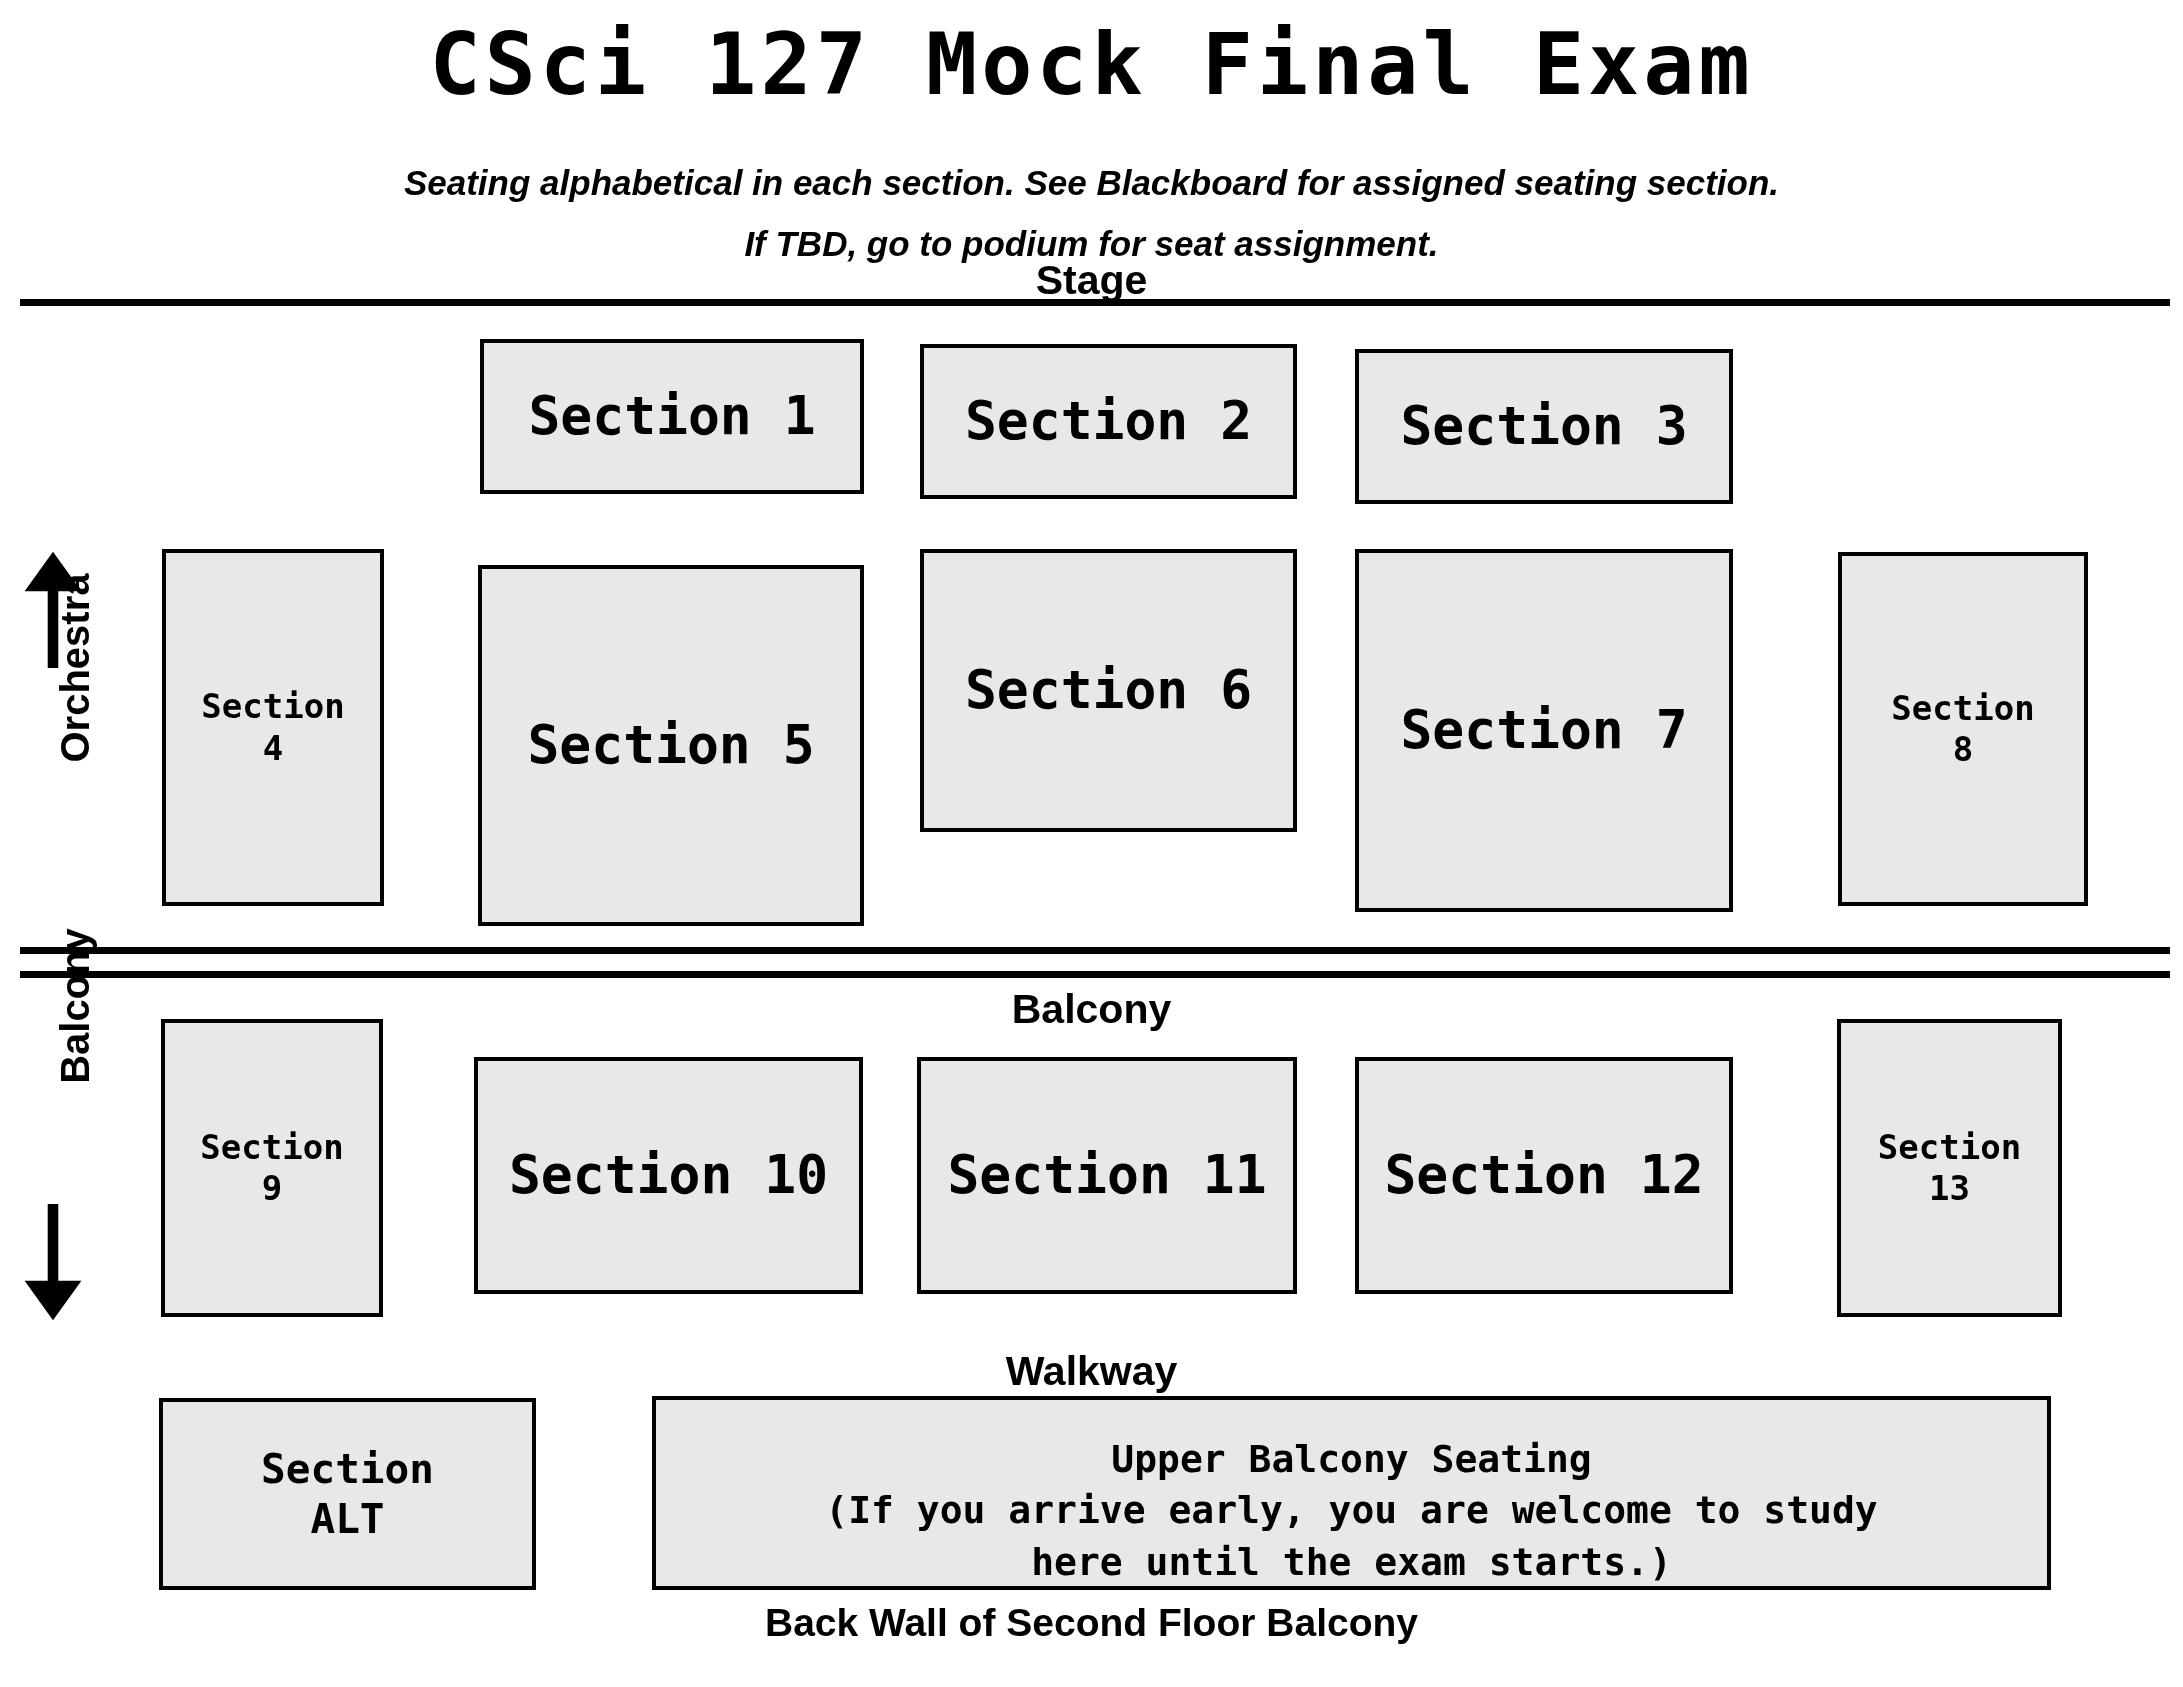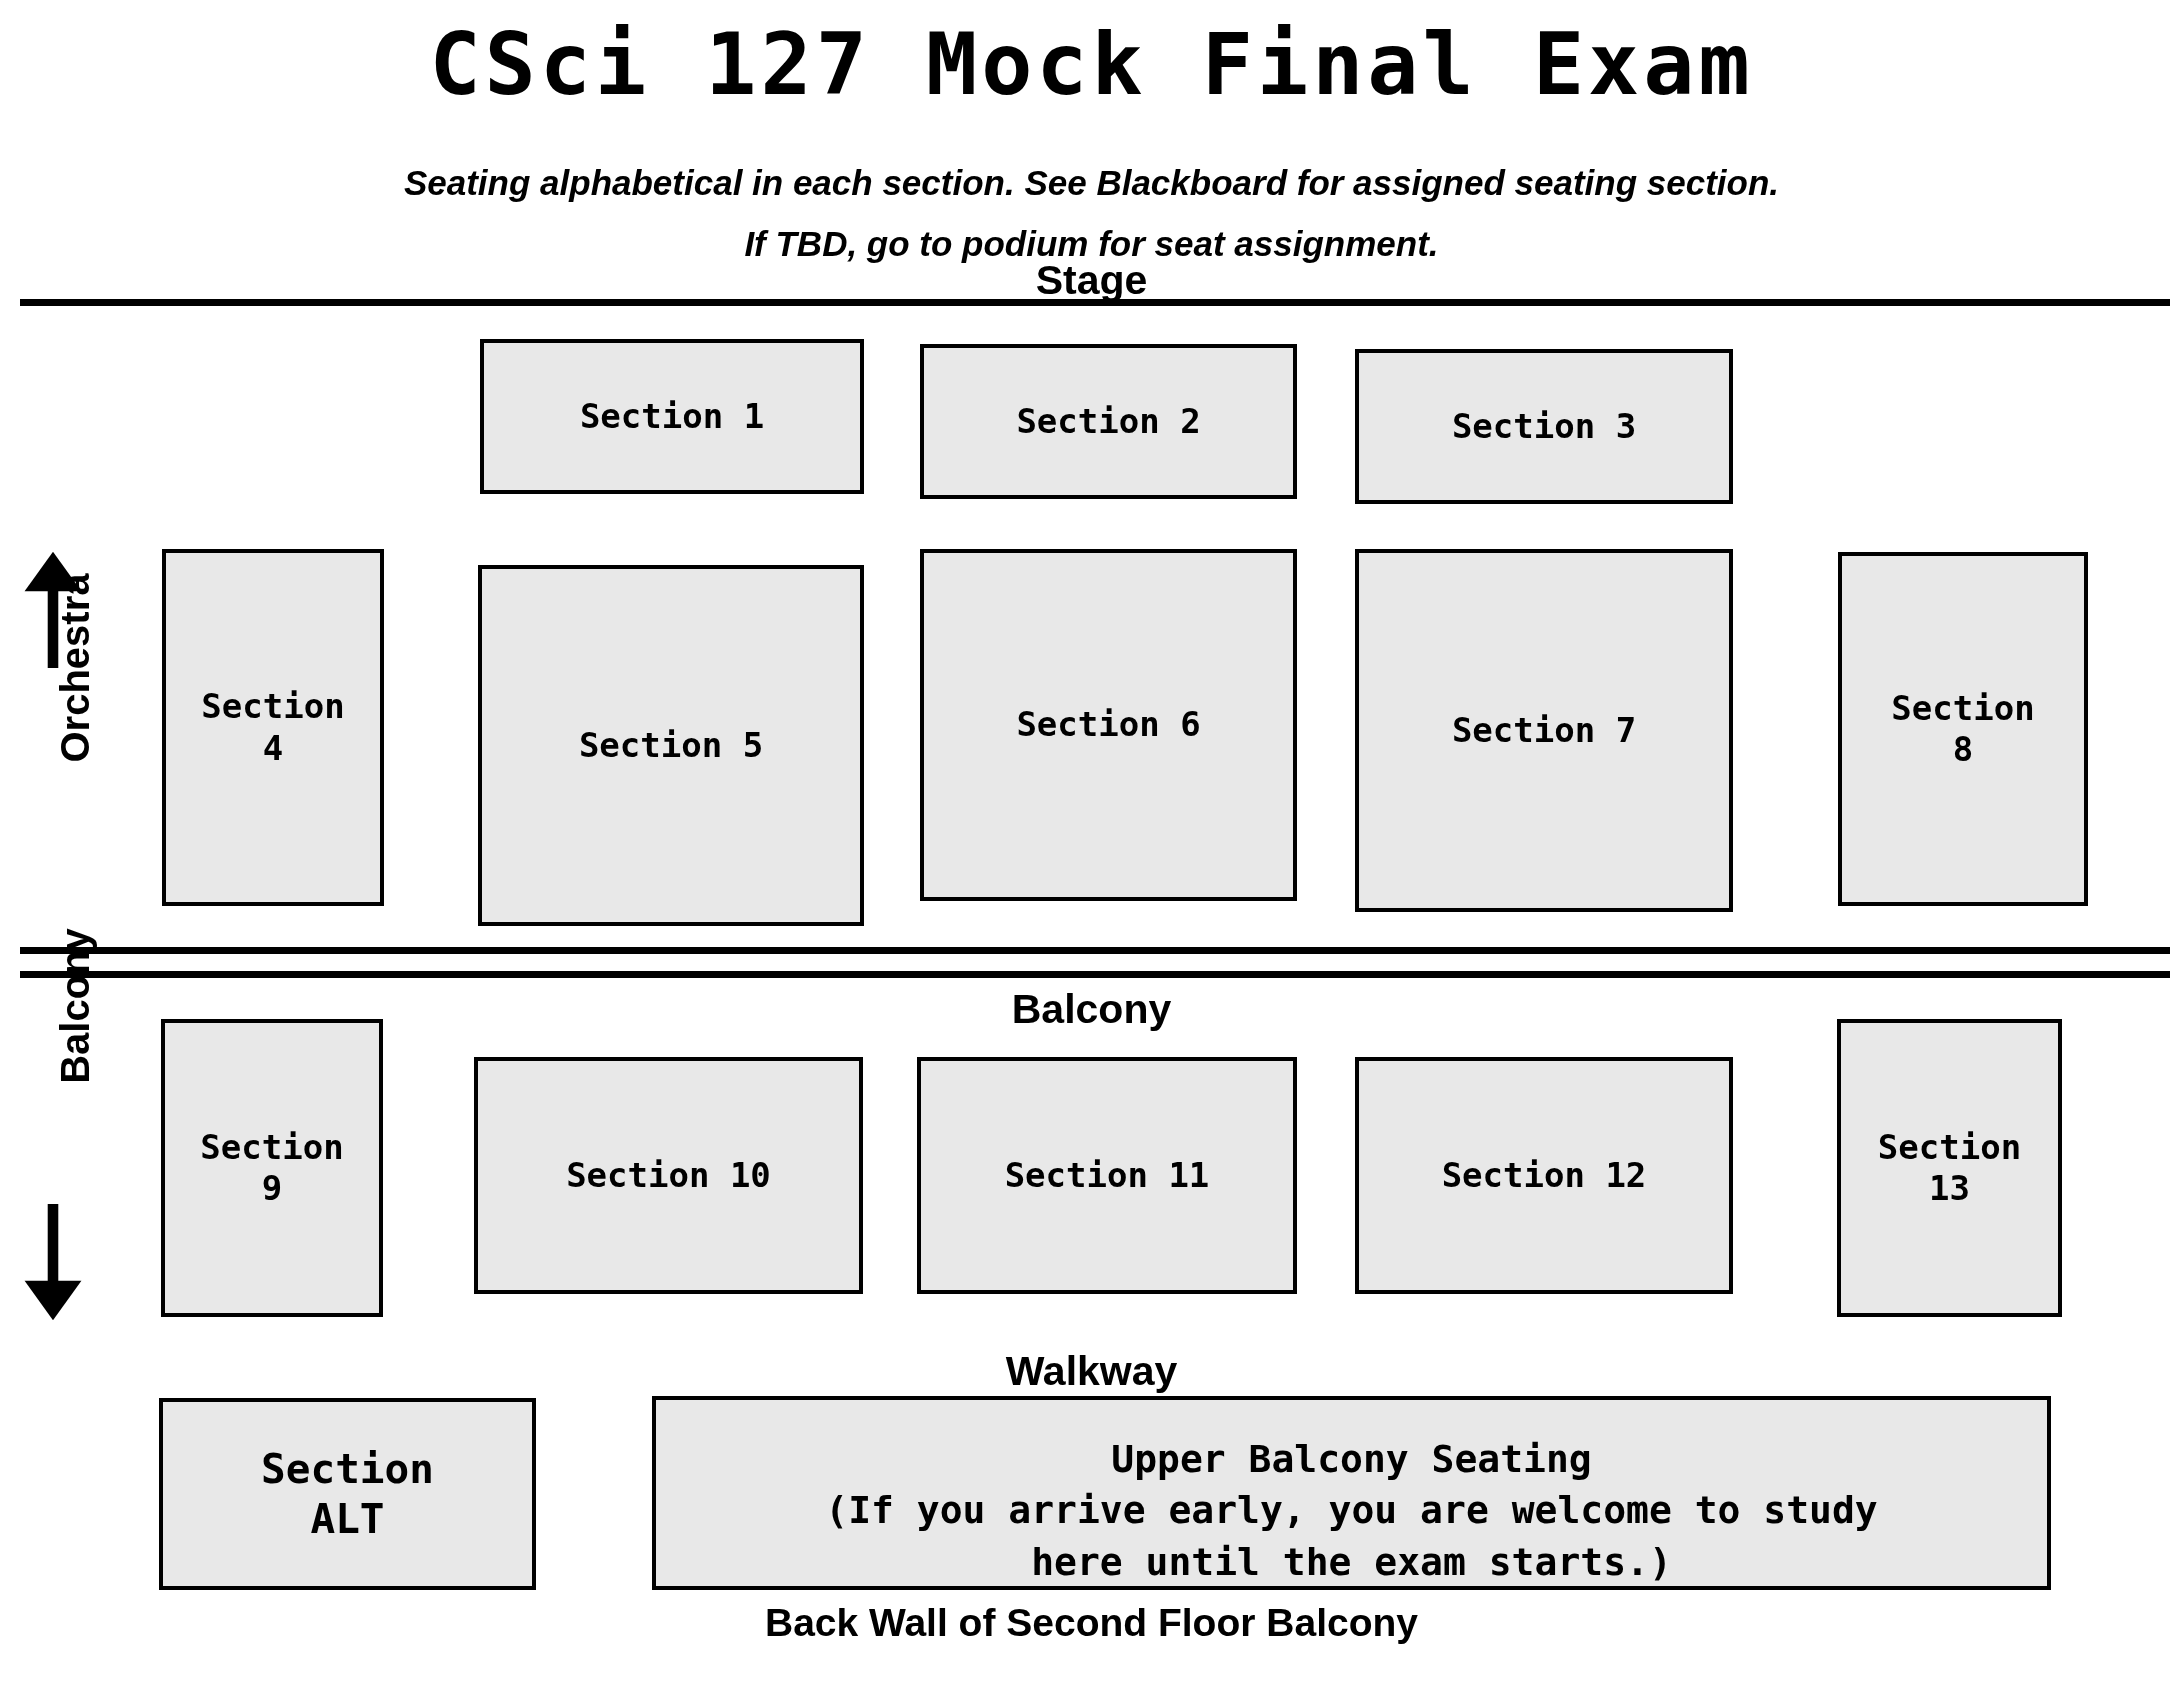--- a/index.html
+++ b/index.html
@@ -126,21 +126,21 @@
     background: #e8e8e8;
     border: 4.6px solid #000000;
     display: flex;
     align-items: center;
     justify-content: center;
     text-align: center;
   }
   .box-label {
     font-family: "DejaVu Sans Mono", monospace;
     font-weight: bold;
-    font-size: 34px;
+    font-size: 53px;
     line-height: 1.22;
     color: #000000;
     white-space: pre-line;
   }
   .box-label.small { font-size: 34px; }
   .box-label.alt   { font-size: 41px; }
   .box-label.upper { font-size: 38px; line-height: 1.35; margin-top: 36px; }
 
   
   .box.upper-balcony {
@@ -194,21 +194,21 @@
 
   <div class="box" style="left:162px; top:549px; width:222px; height:357px;">
     <span class="box-label small">Section
 4</span>
   </div>
 
   <div class="box" style="left:478px; top:548px; width:386px; height:361px;margin-top:17px;">
     <span class="box-label">Section 5</span>
   </div>
 
-  <div class="box" style="left:920px; top:549px; width:377px; height:352px;">
+  <div class="box" style="left:920px; top:549px; width:377px; height:283px;">
     <span class="box-label">Section 6</span>
   </div>
 
   <div class="box" style="left:1355px; top:549px; width:378px; height:363px;">
     <span class="box-label">Section 7</span>
   </div>
 
   <div class="box" style="left:1838px; top:552px; width:250px; height:354px;">
     <span class="box-label small">Section
 8</span>

